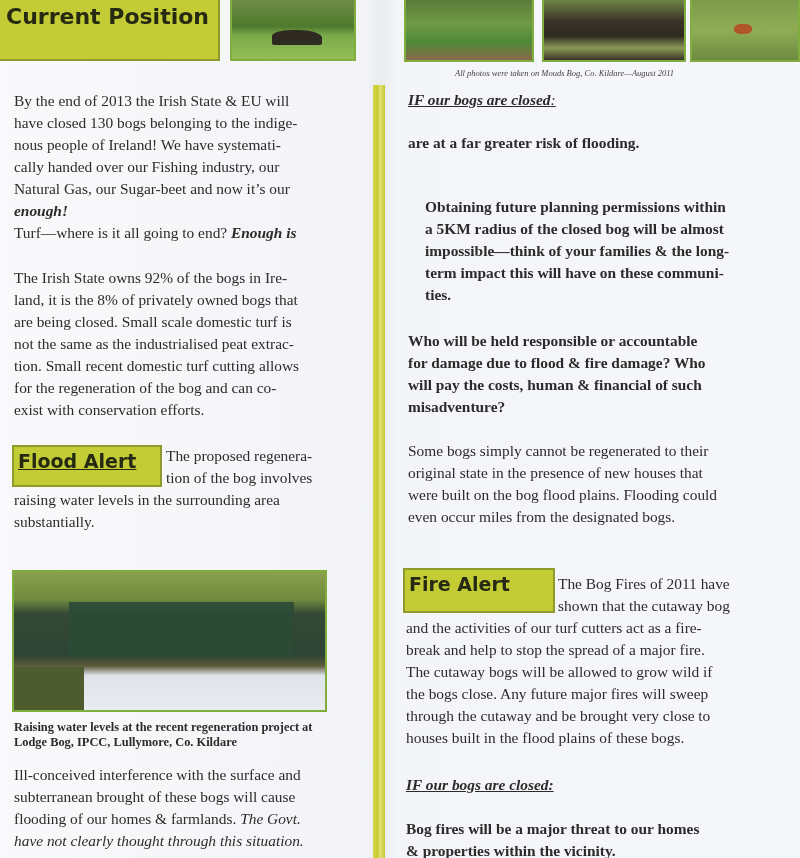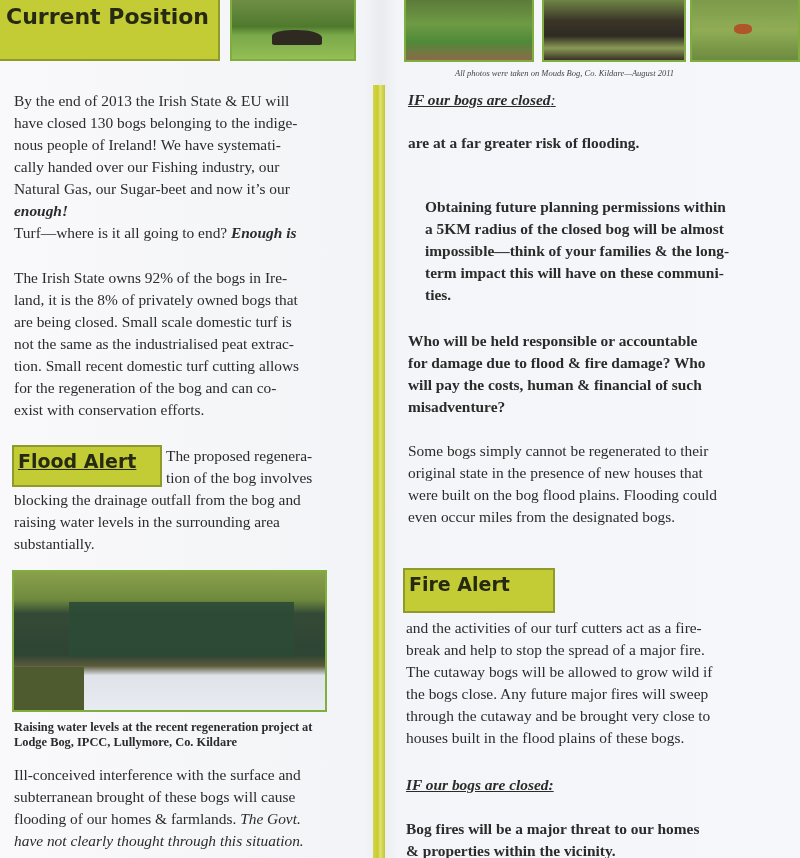--- a/index.html
+++ b/index.html
@@ -53,21 +53,20 @@
     <p class="p">for the regeneration of the bog and can co-</p>
     <p class="p">exist with conservation efforts.</p>
   </div>
 
   <div class="abs hdr-box alert" style="left:12px;top:445px;width:150px;height:42px;text-decoration:underline;">Flood Alert</div>
   <div class="abs" style="left:166px;top:445px;width:200px;">
     <p class="p">The proposed regenera-</p>
     <p class="p">tion of the bog involves</p>
   </div>
   <div class="abs" style="left:14px;top:489px;width:355px;">
-    <p class="p">blocking the drainage outfall from the bog and</p>
     <p class="p">raising water levels in the surrounding area</p>
     <p class="p">substantially.</p>
   </div>
 
   <div class="abs photo" style="left:12px;top:570px;width:315px;height:142px;
               background:linear-gradient(180deg,#8aa04c 0%,#6f8a3e 20%,#354a36 30%,#2e4434 60%,#5b5a3a 68%,#dfe3ea 75%,#e8ebf0 100%);">
     <div style="position:absolute;left:55px;top:30px;width:225px;height:55px;background:#2c4a36;opacity:.9;"></div>
     <div style="position:absolute;left:0;top:95px;width:70px;height:45px;background:#4d5b2e;"></div>
   </div>
 
@@ -118,20 +117,24 @@
   </div>
 
   <div class="abs" style="left:408px;top:440px;width:390px;">
     <p class="p">Some bogs simply cannot be regenerated to their</p>
     <p class="p">original state in the presence of new houses that</p>
     <p class="p">were built on the bog flood plains. Flooding could</p>
     <p class="p">even occur miles from the designated bogs.</p>
   </div>
 
   <div class="abs hdr-box alert" style="left:403px;top:568px;width:152px;height:45px;">Fire Alert</div>
+  <div class="abs" style="left:558px;top:573px;width:240px;">
+    <p class="p">The Bog Fires of 2011 have</p>
+    <p class="p">shown that the cutaway bog</p>
+  </div>
   <div class="abs" style="left:406px;top:617px;width:392px;">
     <p class="p">and the activities of our turf cutters act as a fire-</p>
     <p class="p">break and help to stop the spread of a major fire.</p>
     <p class="p">The cutaway bogs will be allowed to grow wild if</p>
     <p class="p">the bogs close. Any future major fires will sweep</p>
     <p class="p">through the cutaway and be brought very close to</p>
     <p class="p">houses built in the flood plains of these bogs.</p>
   </div>
 
   <div class="abs heading-u" style="left:406px;top:776px;">IF our bogs are closed:</div>

